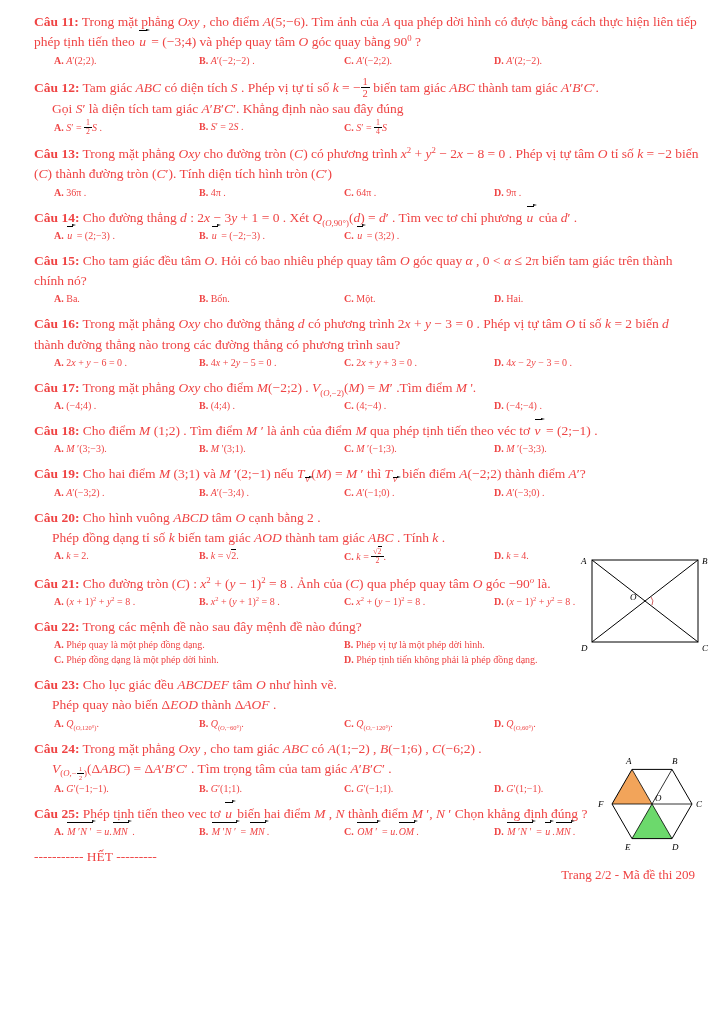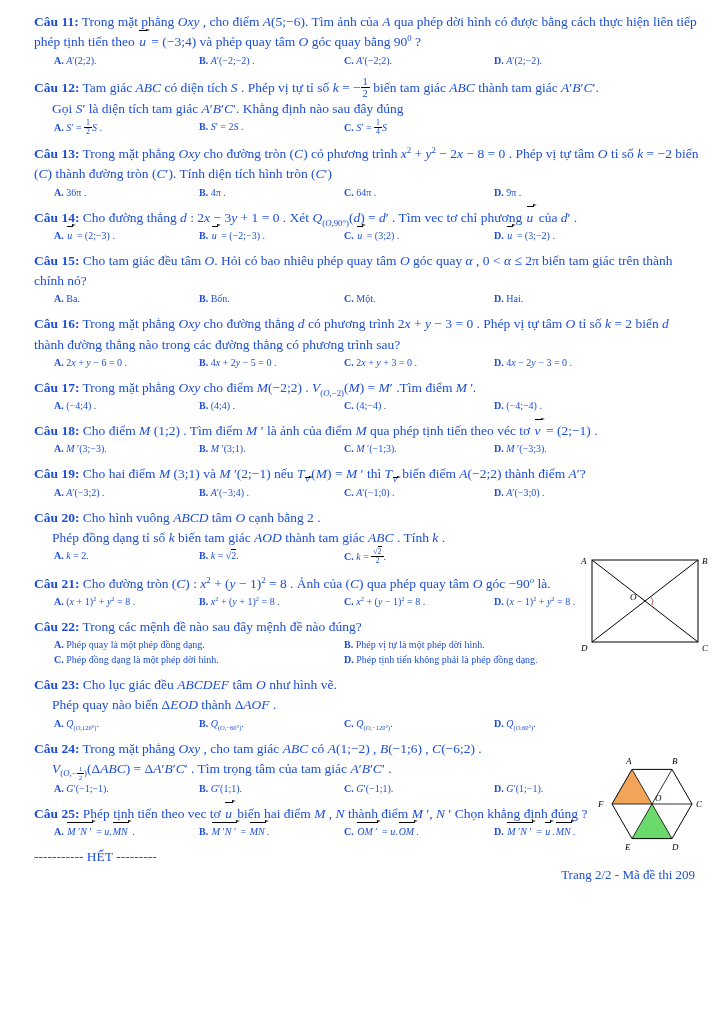--- a/index.html
+++ b/index.html
@@ -1,18 +1,18 @@
 <!DOCTYPE html>
 <html><head>
 <meta charset="utf-8">
 <style>
   * { margin:0; padding:0; box-sizing:border-box; }
   html,body { background:#ffffff; }
   .page {
-    position:relative; width:725px; height:912px; background:#fff; color:#1d4ed8;
+    position:relative; width:725px; height:912px; background:#fff; color:#ef4444;
     font-family:"Liberation Serif", serif; font-size:13.5px; line-height:1.5;
     padding:12px 26px 0 34px; overflow:hidden;
   }
   .question { margin-bottom:8px; }
   .q-label { font-weight:bold; }
   .q-body2 { padding-left:18px; }
   .opts { display:grid; padding-left:20px; font-size:10px; }
   .opts-4 { grid-template-columns:145px 145px 150px auto; }
   .opts-2 { grid-template-columns:290px auto; }
   .opt { white-space:nowrap; }
@@ -68,21 +68,20 @@
       <span class="opt"><b>D.</b> <span>9π .</span></span>
     </div>
   </section>
 
   <section class="question">
     <div class="q-body"><b class="q-label">Câu 14:</b> <span>Cho đường thẳng <i>d</i> : 2<i>x</i> − 3<i>y</i> + 1 = 0 . Xét <i>Q</i><sub>(<i>O</i>,90°)</sub>(<i>d</i>) = <i>d</i>′ . Tìm vec tơ chỉ phương <span class="vec"><i>u</i></span> của <i>d</i>′ .</span></div>
     <div class="opts opts-4">
       <span class="opt"><b>A.</b> <span><span class="vec"><i>u</i></span> = (2;−3) .</span></span>
       <span class="opt"><b>B.</b> <span><span class="vec"><i>u</i></span> = (−2;−3) .</span></span>
       <span class="opt"><b>C.</b> <span><span class="vec"><i>u</i></span> = (3;2) .</span></span>
-      <span class="opt"><b>D.</b> <span><span class="vec"><i>u</i></span> = (3;−2) .</span></span>
     </div>
   </section>
 
   <section class="question">
     <div class="q-body"><b class="q-label">Câu 15:</b> <span>Cho tam giác đều tâm <i>O</i>. Hỏi có bao nhiêu phép quay tâm <i>O</i> góc quay <i>α</i> , 0 &lt; <i>α</i> ≤ 2π biến tam giác trên thành chính nó?</span></div>
     <div class="opts opts-4">
       <span class="opt"><b>A.</b> <span>Ba.</span></span>
       <span class="opt"><b>B.</b> <span>Bốn.</span></span>
       <span class="opt"><b>C.</b> <span>Một.</span></span>
       <span class="opt"><b>D.</b> <span>Hai.</span></span>
@@ -129,20 +128,21 @@
     </div>
   </section>
 
   <section class="question">
     <div class="q-body"><b class="q-label">Câu 20:</b> <span>Cho hình vuông <i>ABCD</i> tâm <i>O</i> cạnh bằng 2 .</span></div>
     <div class="q-body2">Phép đồng dạng tỉ số <i>k</i> biến tam giác <i>AOD</i> thành tam giác <i>ABC</i> . Tính <i>k</i> .</div>
     <div class="opts opts-4">
       <span class="opt"><b>A.</b> <span><i>k</i> = 2.</span></span>
       <span class="opt"><b>B.</b> <span><i>k</i> = √<span class="sqrt">2</span>.</span></span>
       <span class="opt"><b>C.</b> <span><i>k</i> = <span class="frac"><span class="top">√<span class="sqrt">2</span></span><span class="bot">2</span></span>.</span></span>
+      <span class="opt"><b>D.</b> <span><i>k</i> = 4.</span></span>
     </div>
   </section>
 
   <section class="question">
     <div class="q-body"><b class="q-label">Câu 21:</b> <span>Cho đường tròn (<i>C</i>) : <i>x</i><sup>2</sup> + (<i>y</i> − 1)<sup>2</sup> = 8 . Ảnh của (<i>C</i>) qua phép quay tâm <i>O</i> góc −90<sup><i>o</i></sup> là.</span></div>
     <div class="opts opts-4">
       <span class="opt"><b>A.</b> <span>(<i>x</i> + 1)<sup>2</sup> + <i>y</i><sup>2</sup> = 8 .</span></span>
       <span class="opt"><b>B.</b> <span><i>x</i><sup>2</sup> + (<i>y</i> + 1)<sup>2</sup> = 8 .</span></span>
       <span class="opt"><b>C.</b> <span><i>x</i><sup>2</sup> + (<i>y</i> − 1)<sup>2</sup> = 8 .</span></span>
       <span class="opt"><b>D.</b> <span>(<i>x</i> − 1)<sup>2</sup> + <i>y</i><sup>2</sup> = 8 .</span></span>

